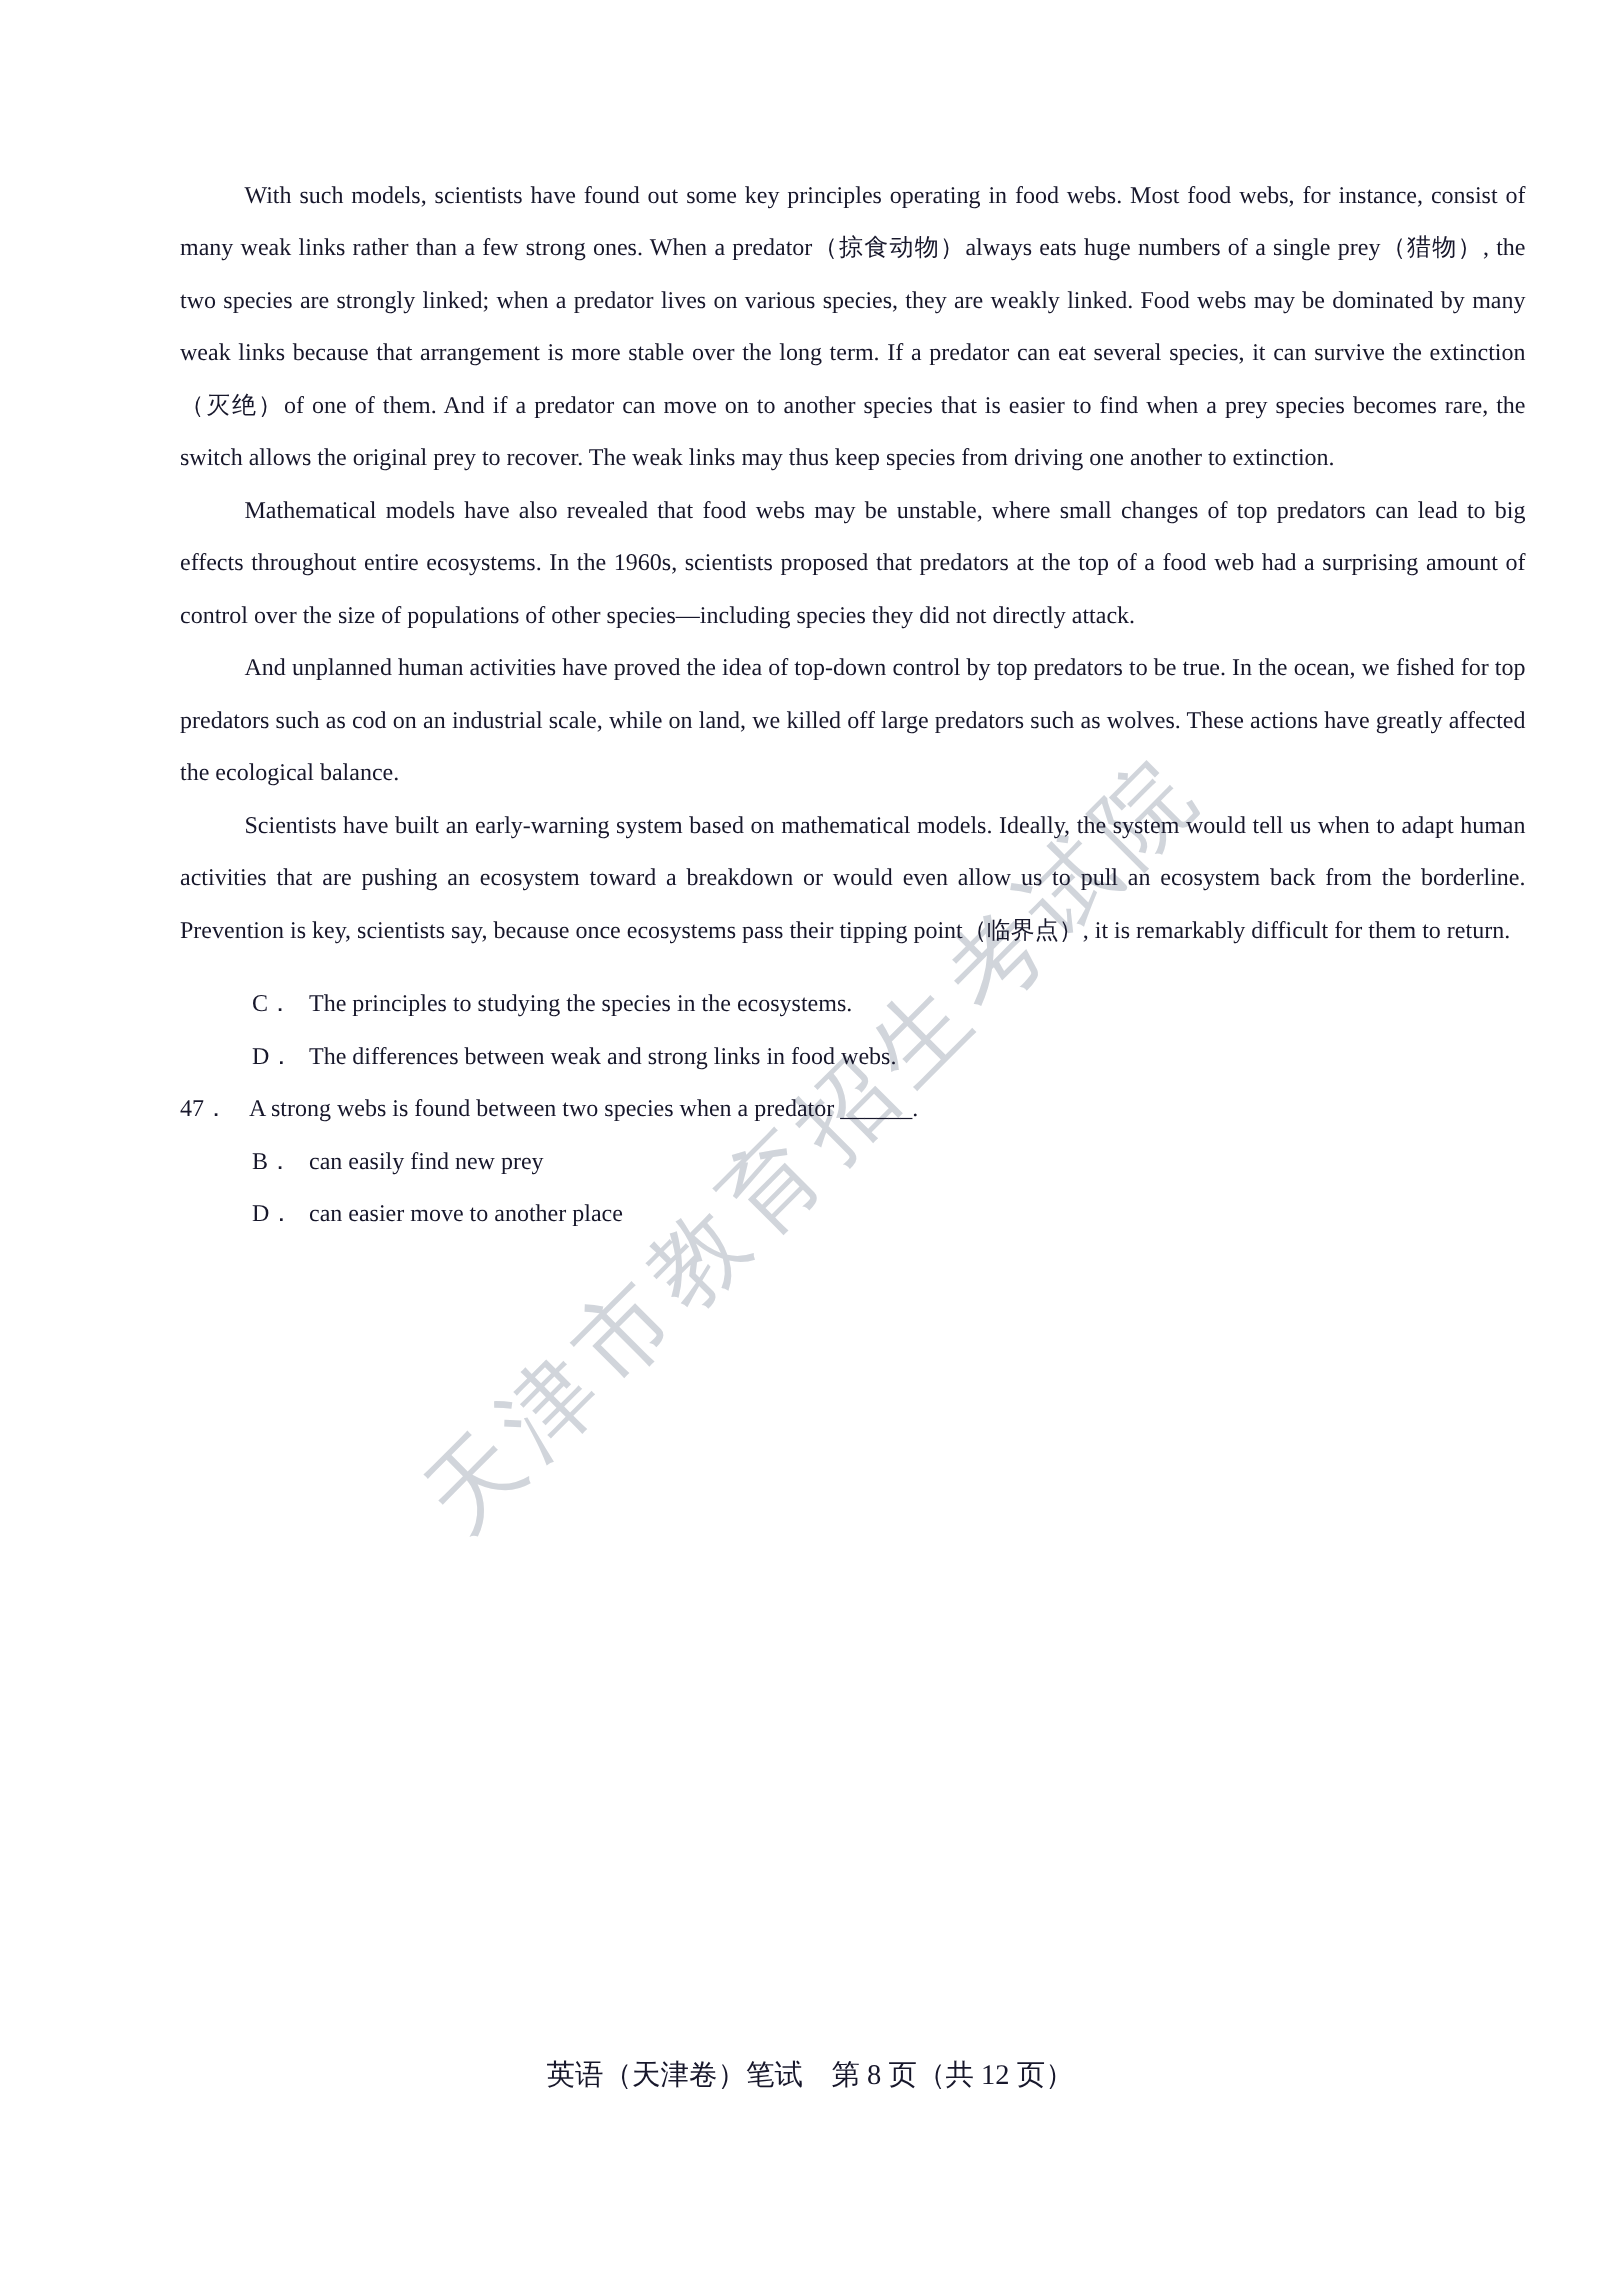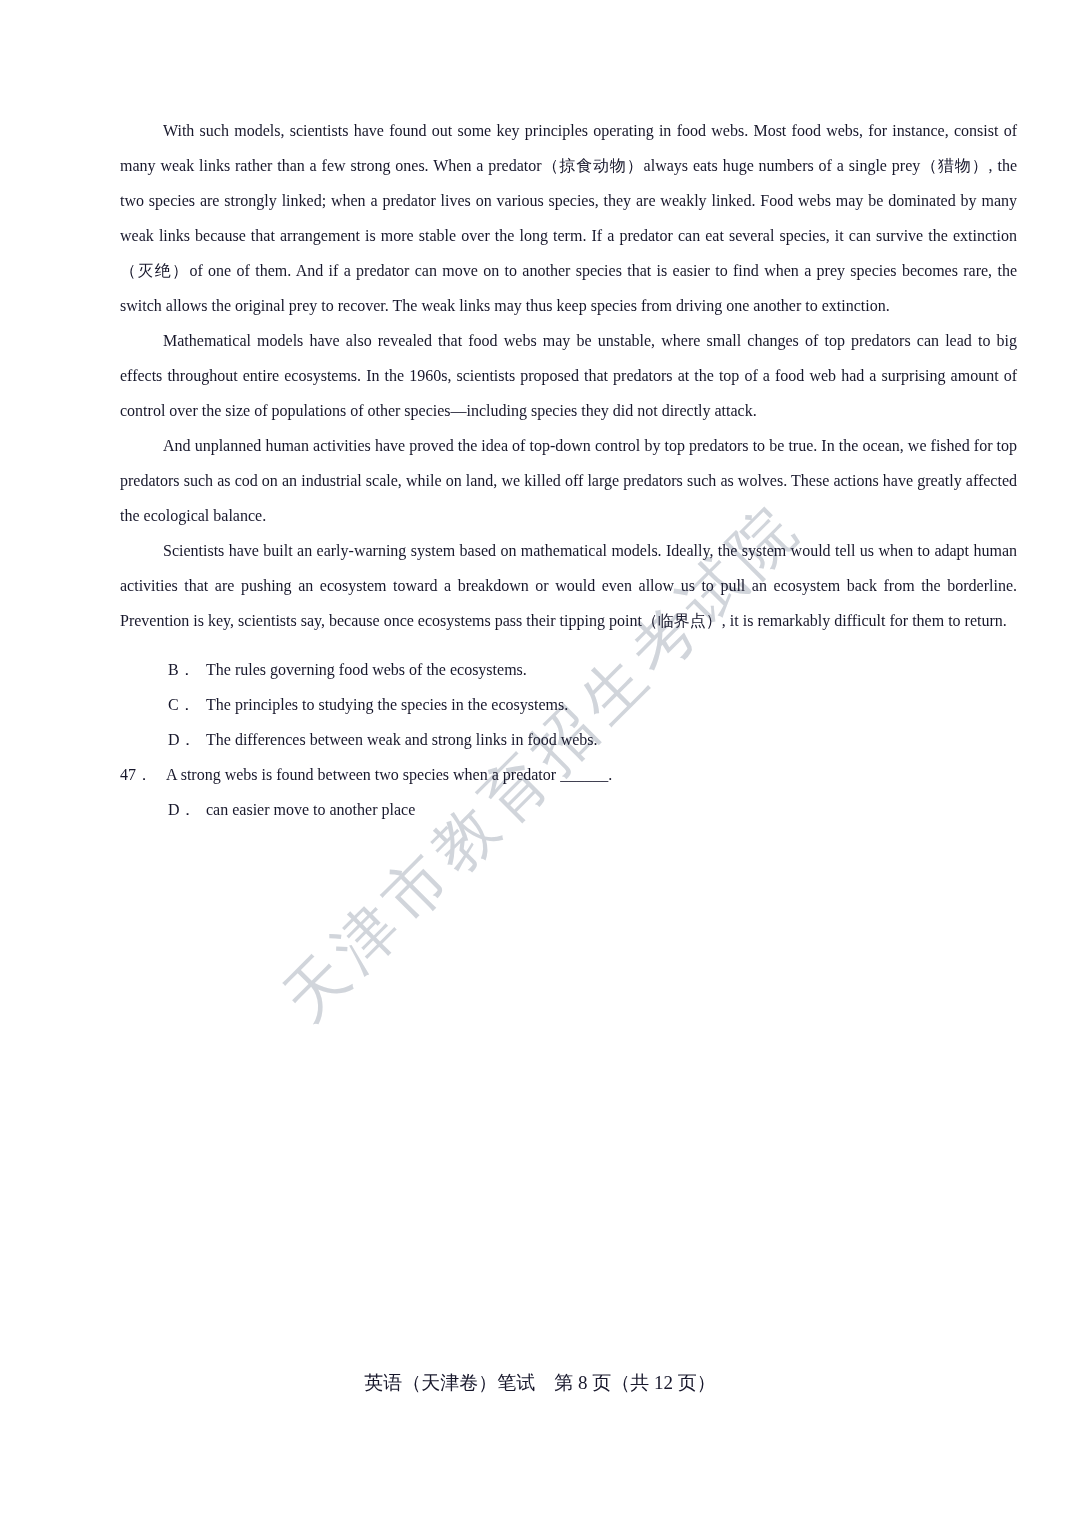--- a/index.html
+++ b/index.html
@@ -79,33 +79,33 @@
     <p>With such models, scientists have found out some key principles operating in food webs. Most food webs, for instance, consist of many weak links rather than a few strong ones. When a predator（掠食动物）always eats huge numbers of a single prey（猎物）, the two species are strongly linked; when a predator lives on various species, they are weakly linked. Food webs may be dominated by many weak links because that arrangement is more stable over the long term. If a predator can eat several species, it can survive the extinction（灭绝）of one of them. And if a predator can move on to another species that is easier to find when a prey species becomes rare, the switch allows the original prey to recover. The weak links may thus keep species from driving one another to extinction.</p>
     <p>Mathematical models have also revealed that food webs may be unstable, where small changes of top predators can lead to big effects throughout entire ecosystems. In the 1960s, scientists proposed that predators at the top of a food web had a surprising amount of control over the size of populations of other species—including species they did not directly attack.</p>
     <p>And unplanned human activities have proved the idea of top-down control by top predators to be true. In the ocean, we fished for top predators such as cod on an industrial scale, while on land, we killed off large predators such as wolves. These actions have greatly affected the ecological balance.</p>
     <p>Scientists have built an early-warning system based on mathematical models. Ideally, the system would tell us when to adapt human activities that are pushing an ecosystem toward a breakdown or would even allow us to pull an ecosystem back from the borderline. Prevention is key, scientists say, because once ecosystems pass their tipping point（临界点）, it is remarkably difficult for them to return.</p>
   </div>
 
   <div class="questions">
 
     <div class="question">
       <div class="option">
-        <span class="opt-label">B．</span><span class="opt-text">The rules governing food webs of the ecosystems.</span>
-      </div>
-      <div class="option">
         <span class="opt-label">C．</span><span class="opt-text">The principles to studying the species in the ecosystems.</span>
       </div>
       <div class="option">
         <span class="opt-label">D．</span><span class="opt-text">The differences between weak and strong links in food webs.</span>
       </div>
     </div>
 
     <div class="question">
       <div class="q-stem">
         <span class="q-num">47．</span><span class="q-text">A strong webs is found between two species when a predator ______.</span>
+      </div>
+      <div class="option">
+        <span class="opt-label">B．</span><span class="opt-text">can easily find new prey</span>
       </div>
       <div class="option">
         <span class="opt-label">D．</span><span class="opt-text">can easier move to another place</span>
       </div>
     </div>
 
   </div>
 
 </div>
 

